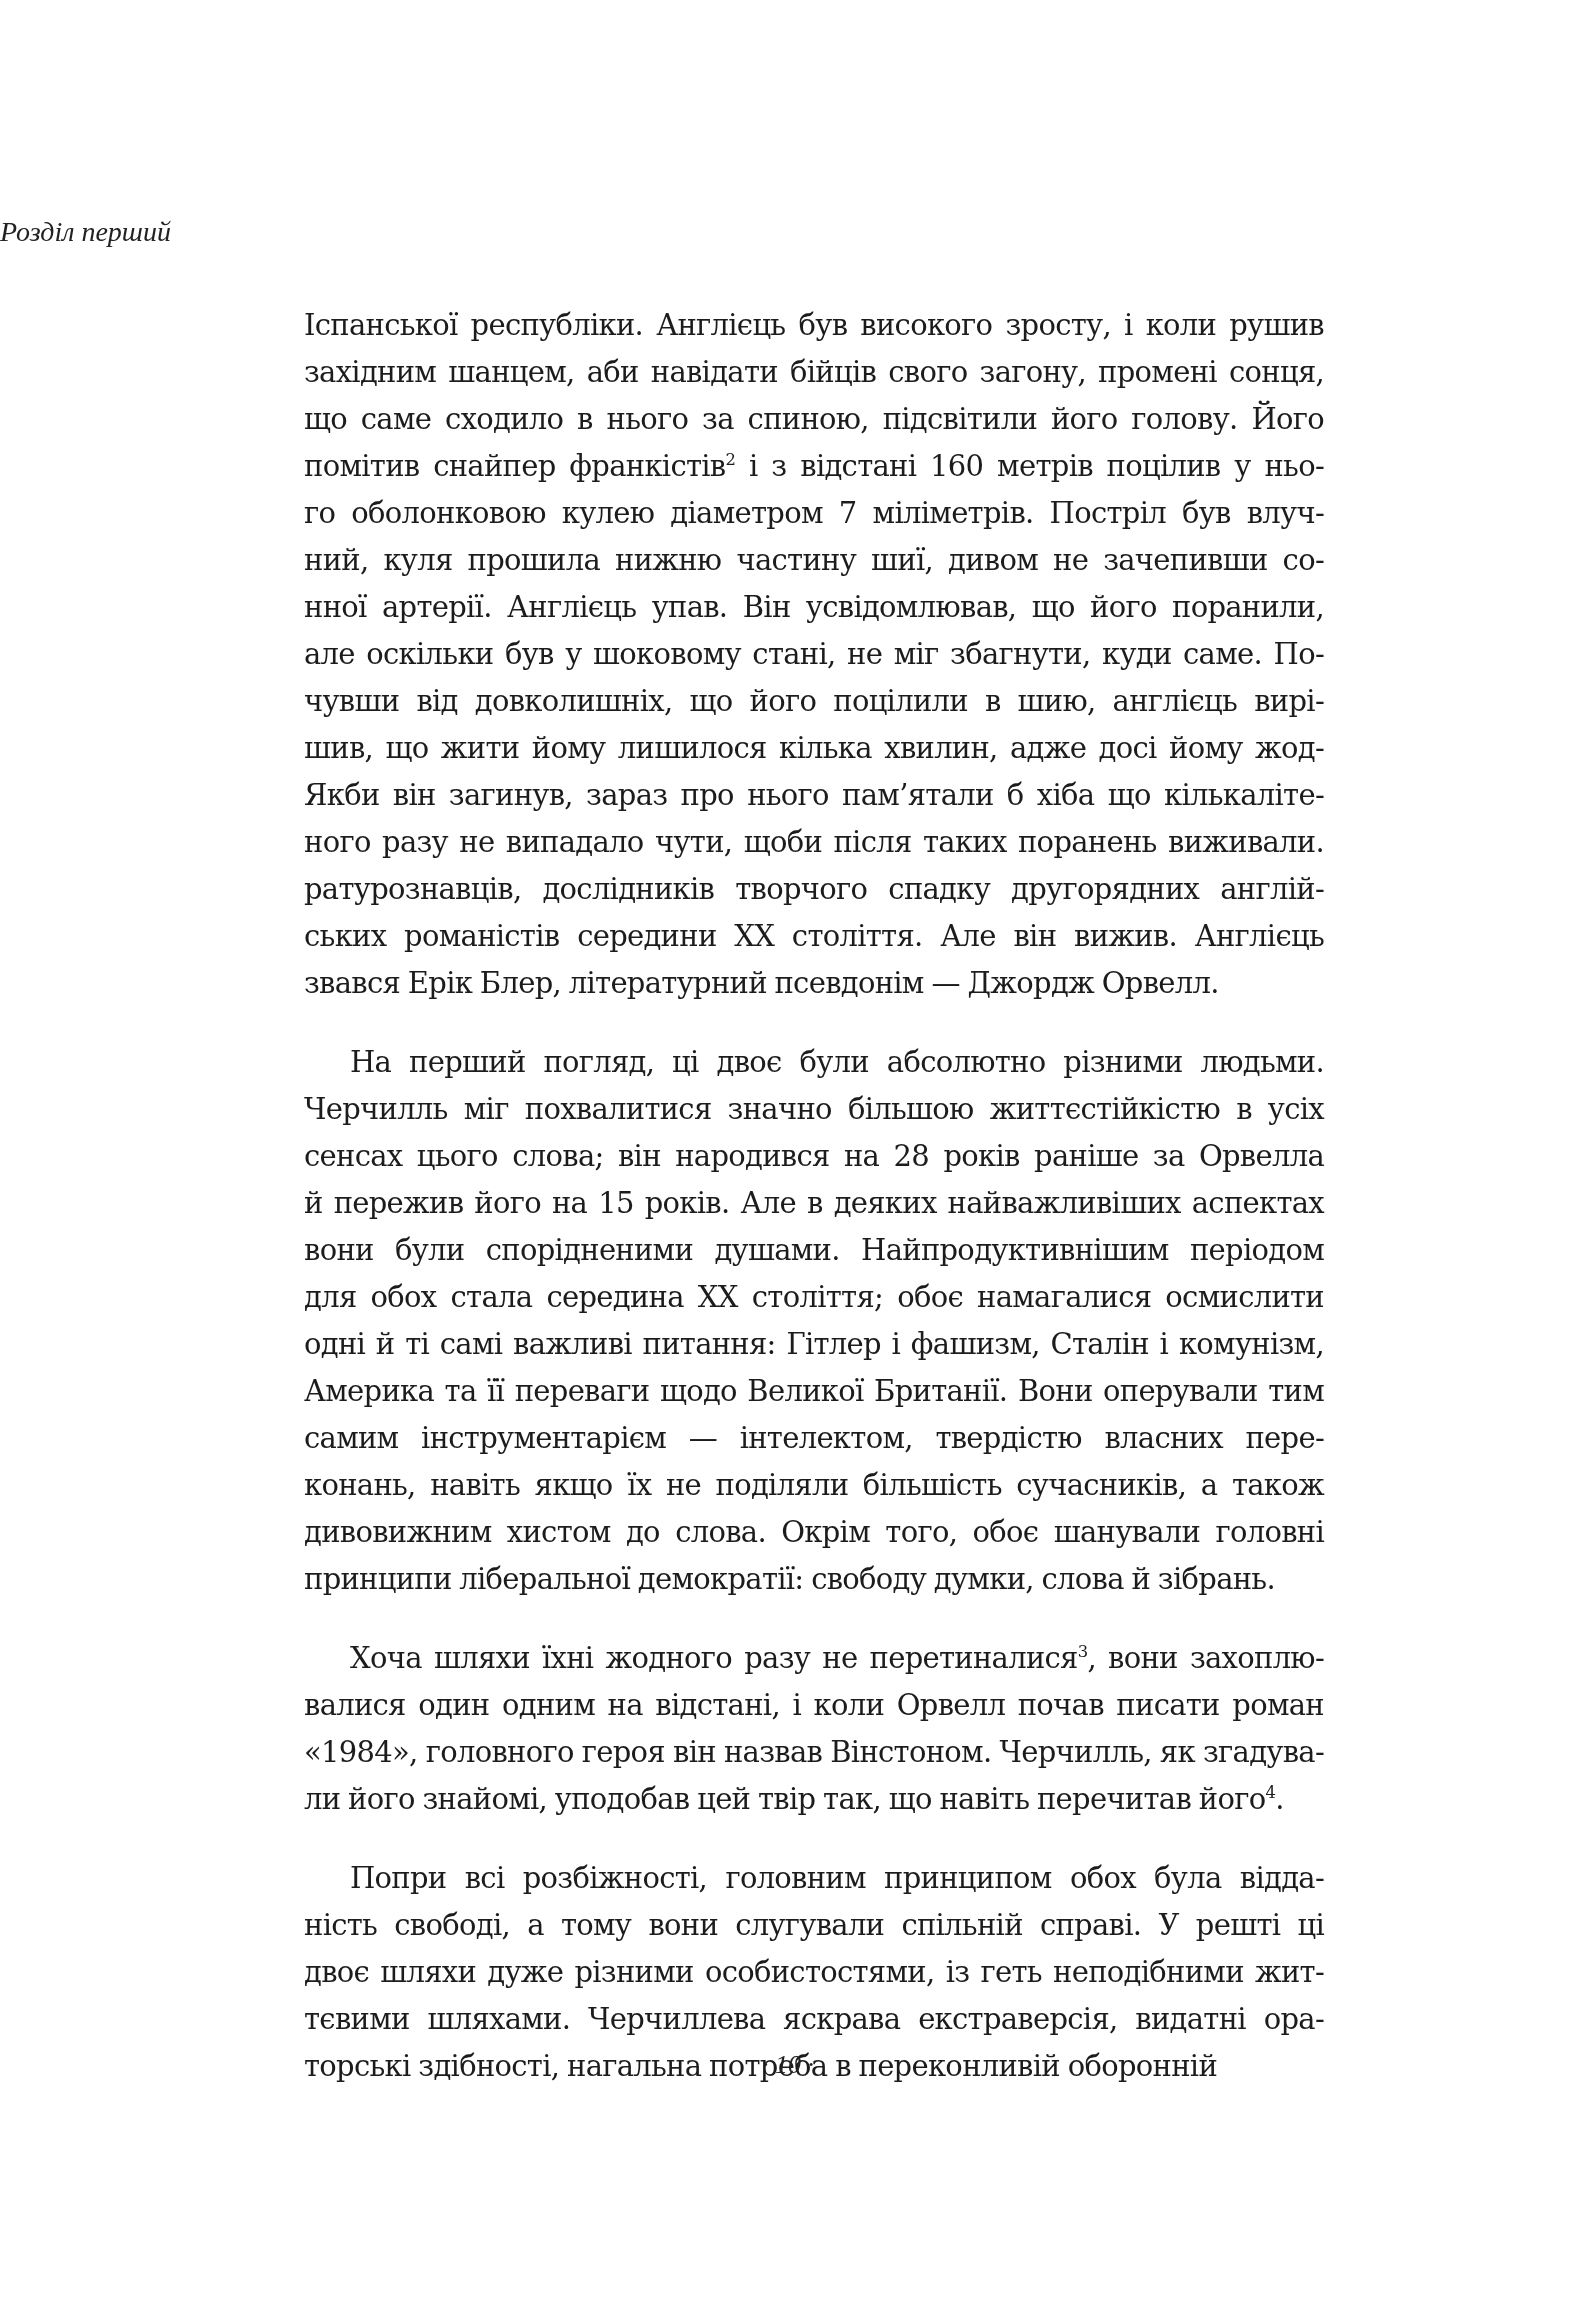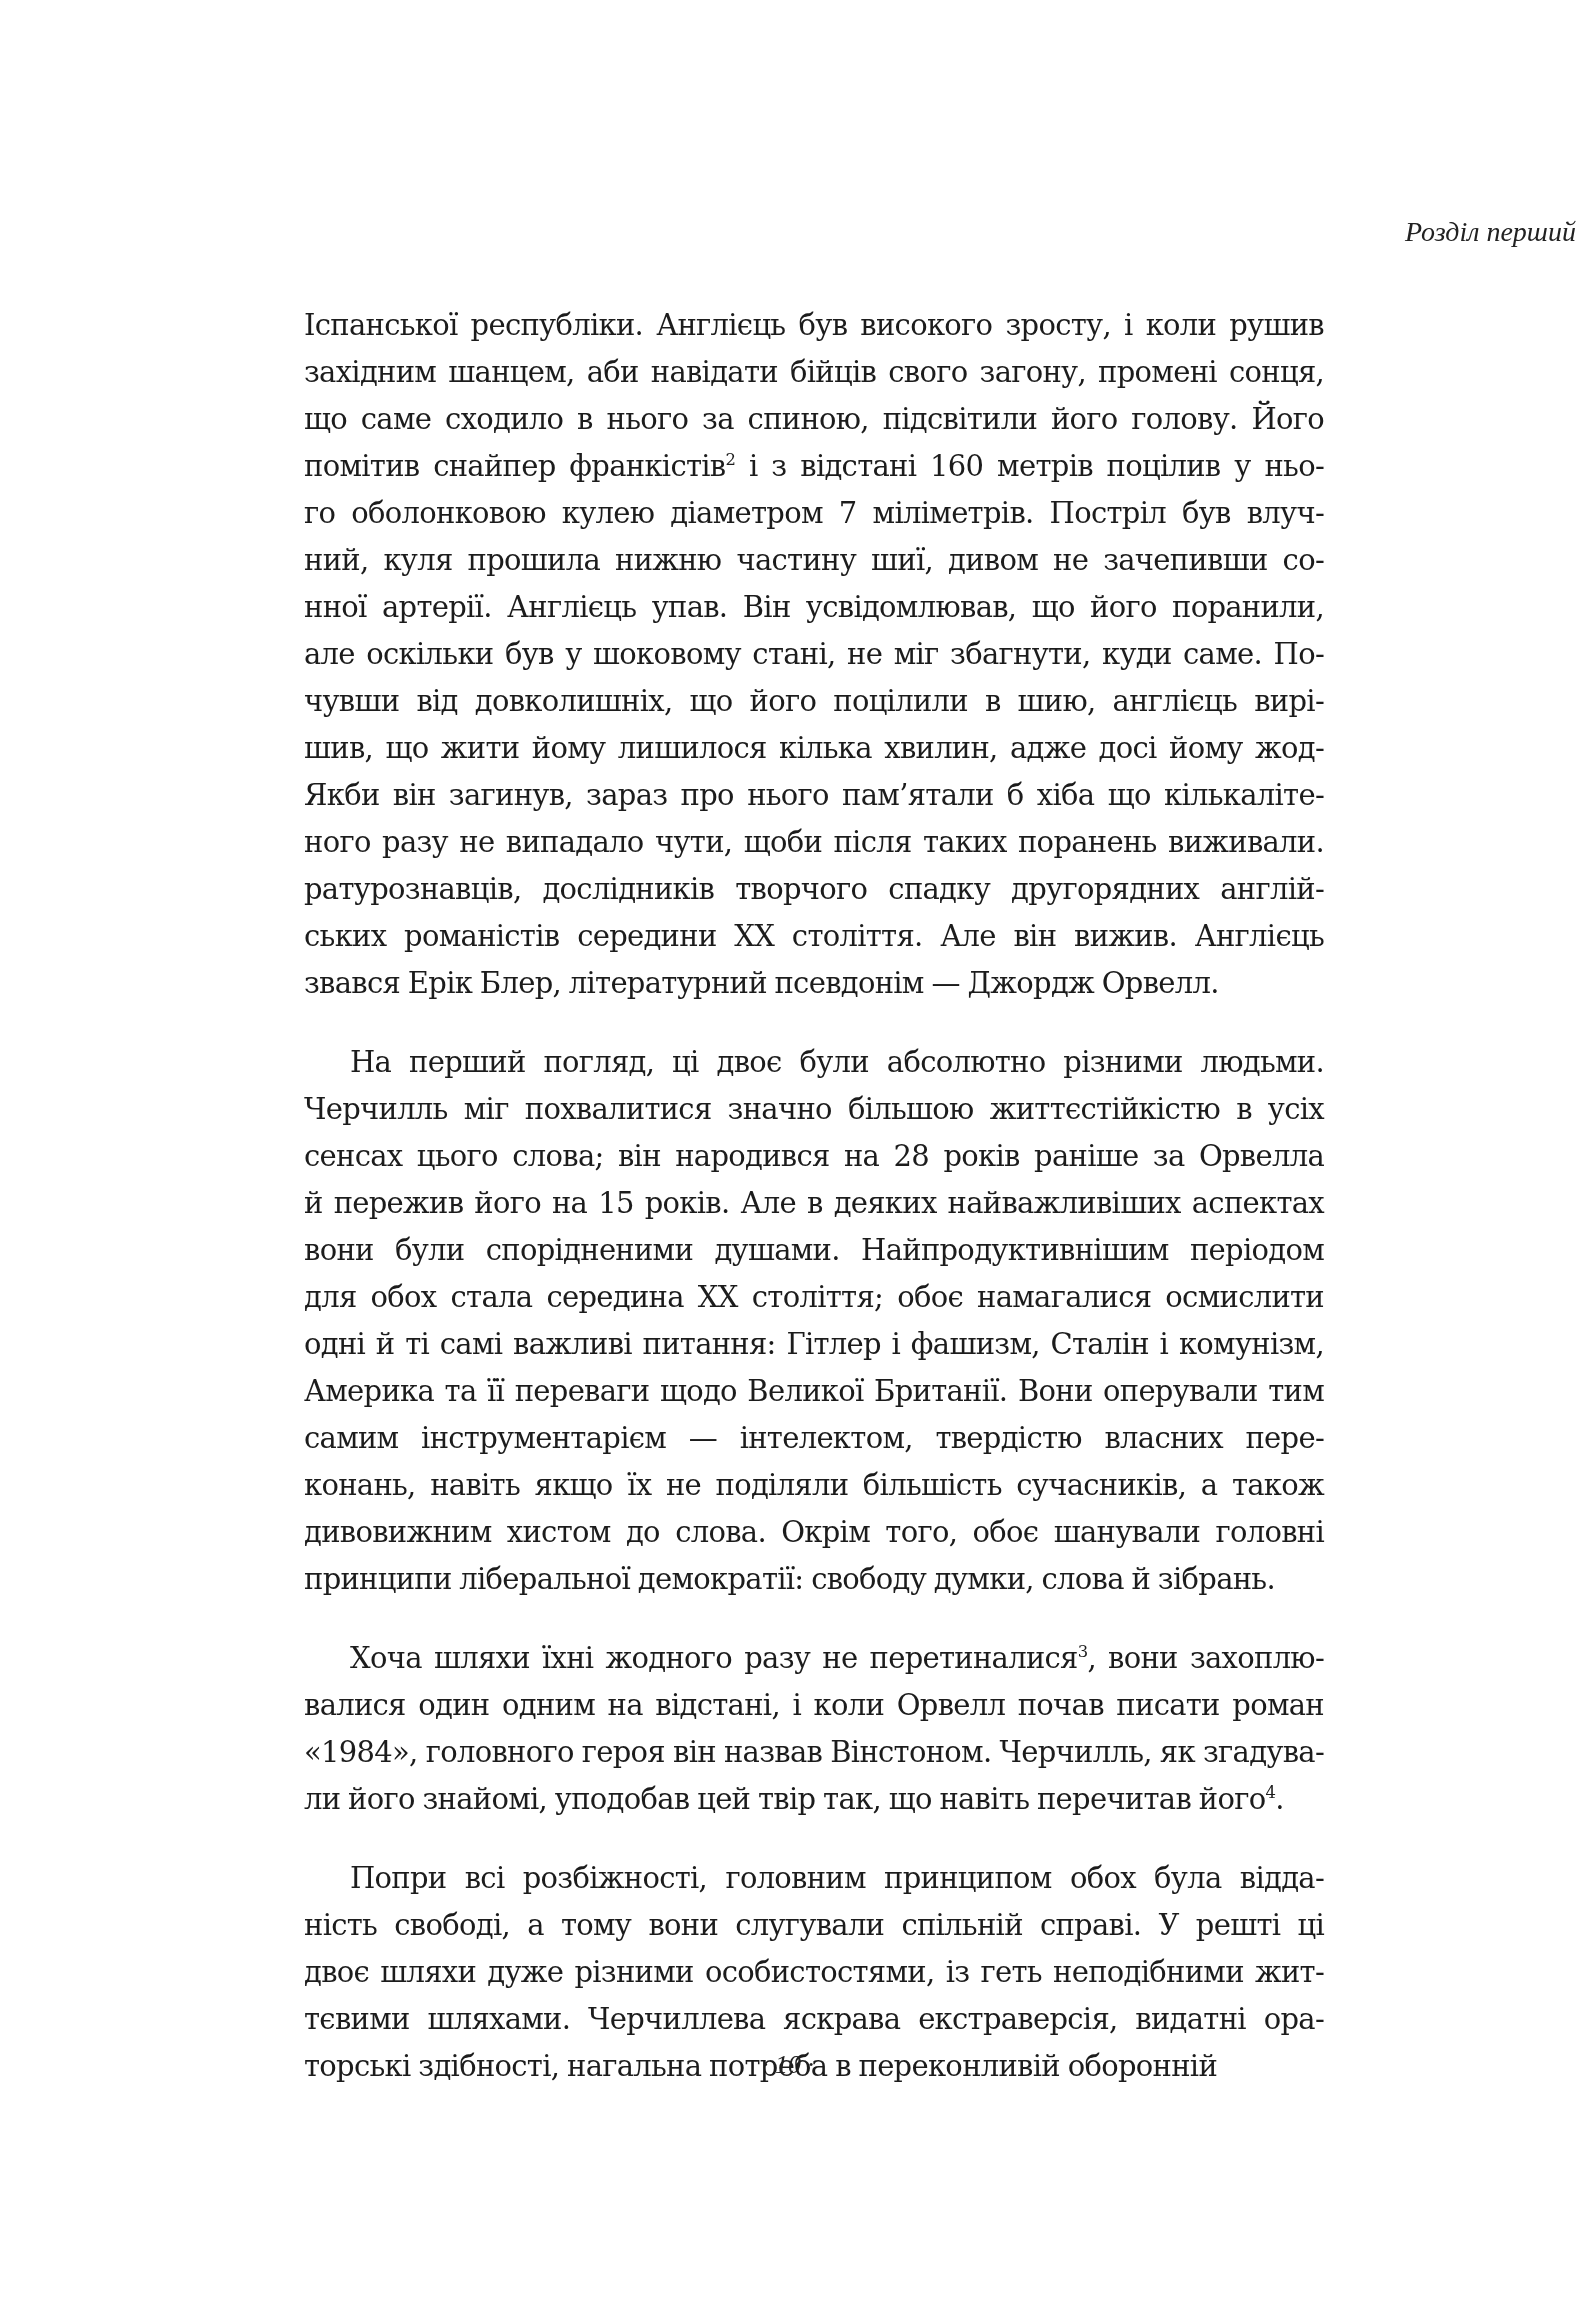--- a/index.html
+++ b/index.html
@@ -19,21 +19,21 @@
     position: absolute;
     left: 0; top: 0;
     width: 1576px;
     height: 2319px;
   }
   .running-head {
     position: absolute;
     left: 0;
     width: 1576px;
     top: 215px;
-    text-align: right;
+    text-align: left;
     font-family: "Liberation Serif", "DejaVu Serif", serif;
     font-style: italic;
     font-size: 28px;
     line-height: 33px;
     color: #222;
   }
   .body-text {
     position: absolute;
     left: 304px;
     top: 302px;

